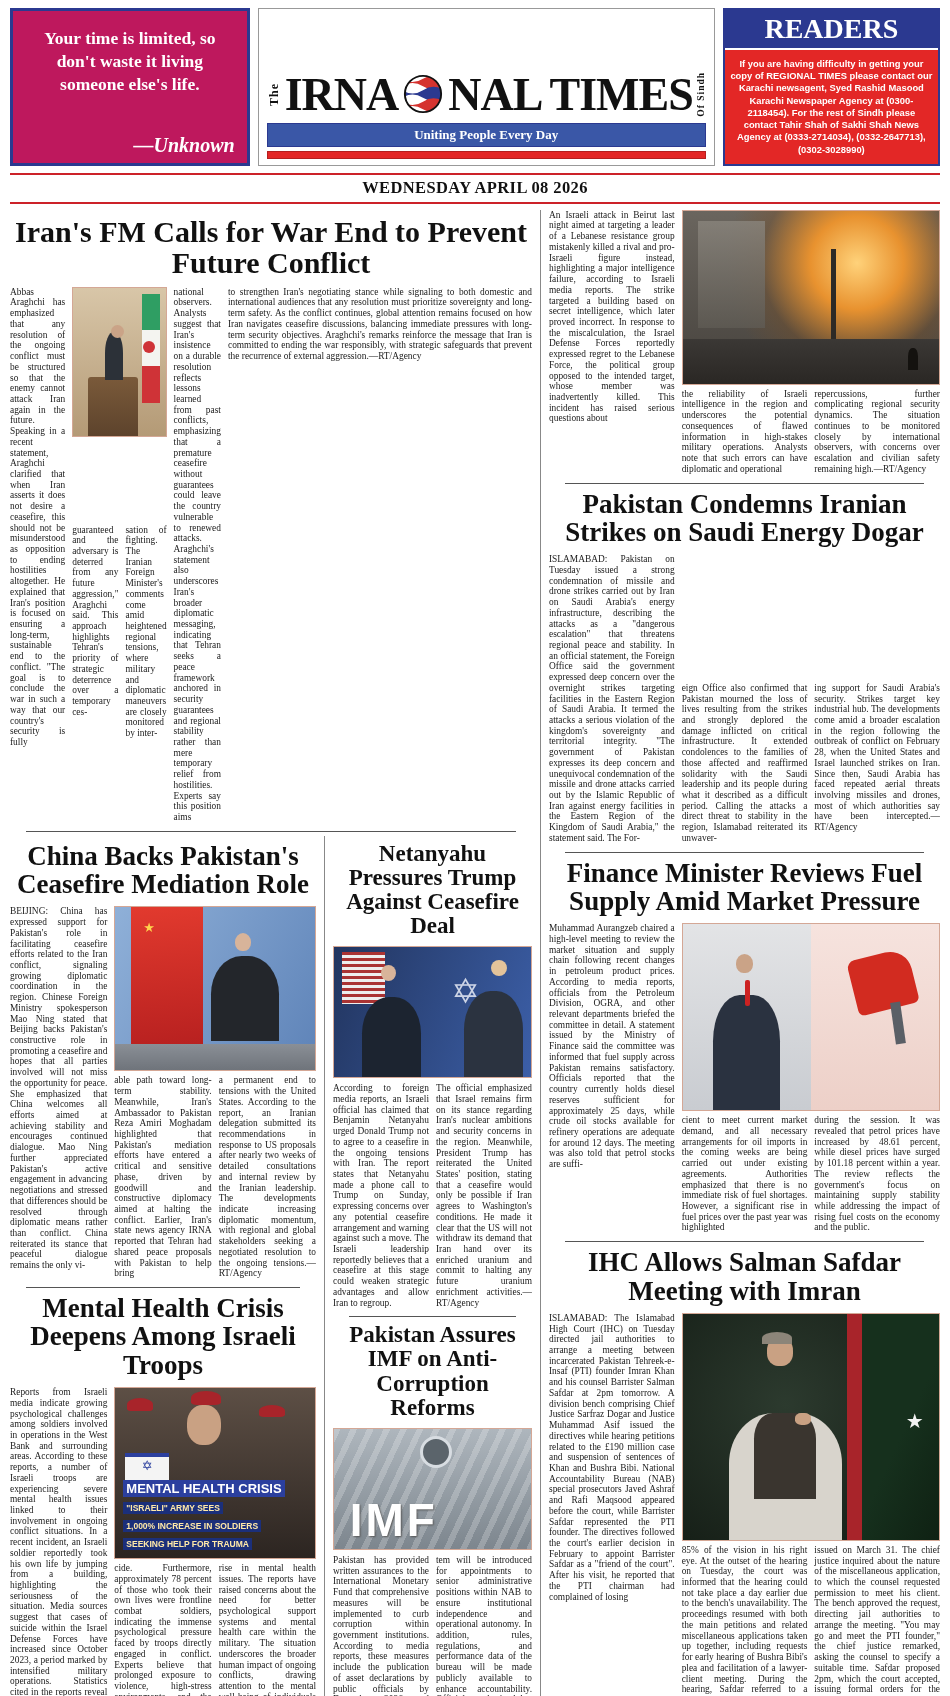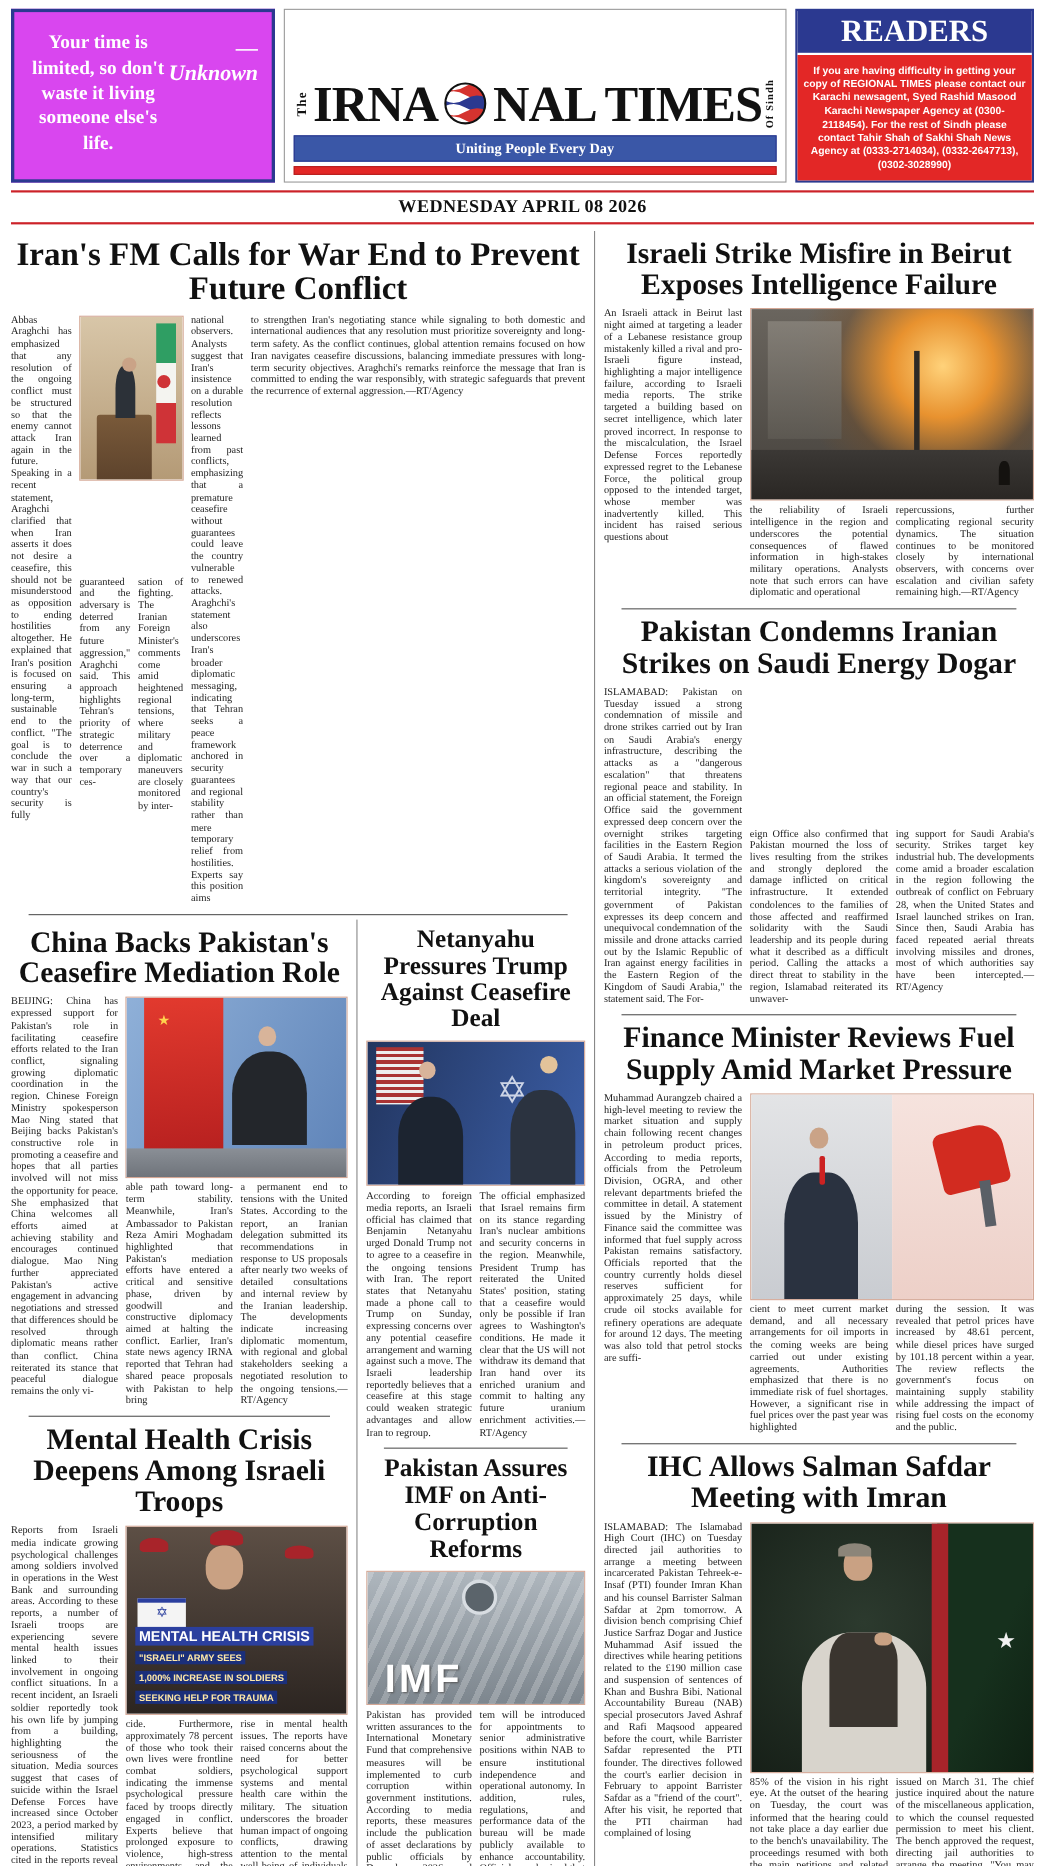--- a/index.html
+++ b/index.html
@@ -1,20 +1,20 @@
 <!DOCTYPE html>
 <html><head>
 <meta charset="utf-8">
 <style>
   html,body{margin:0;padding:0;background:#fff}
   body{width:950px;min-height:1696px;font-family:"Liberation Serif",serif;color:#111}
   .page{padding:8px 10px 0}
   
   .hdr{display:flex;gap:8px;align-items:stretch}
-  .qbox{width:262px;box-sizing:border-box;background:#d946ef;border:3px solid #2b3990;color:#fff;text-align:center;padding:16px 12px 6px;display:flex;flex-direction:row;justify-content:space-between}
+  .qbox{width:262px;box-sizing:border-box;background:#be185d;border:3px solid #2b3990;color:#fff;text-align:center;padding:16px 12px 6px;display:flex;flex-direction:column;justify-content:space-between}
   .qtext{font-weight:bold;font-size:17.5px;line-height:1.3}
   .qattr{font-style:italic;font-weight:bold;text-align:right;font-size:20px;margin-top:6px}
   .mast{flex:1;border:1px solid #999;box-sizing:border-box;display:flex;flex-direction:column;justify-content:flex-end;padding:8px 8px 6px;background:#fff}
   .brandrow{display:flex;align-items:center;justify-content:center;gap:3px}
   .the{writing-mode:vertical-rl;transform:rotate(180deg);font-weight:bold;font-size:12px;letter-spacing:1px}
   .brand{font-weight:bold;font-size:46px;letter-spacing:-1px;line-height:.95;white-space:nowrap}
   .ofsindh{writing-mode:vertical-rl;transform:rotate(180deg);font-weight:bold;font-size:9.5px;letter-spacing:1px}
   .globe{width:42px;height:42px;margin:0 1px;flex:0 0 auto}
   .tagbar{background:#3a57a7;color:#fff;text-align:center;font-weight:bold;font-size:13px;padding:3px 0;margin-top:6px;border:1px solid #2b3990}
   .redstrip{height:6px;background:#e32726;margin-top:4px;border:1px solid #b51f1f}
@@ -197,21 +197,21 @@
 
           <div class="sep"></div>
 
           <section>
             <h2 class="hl hl23">Pakistan Assures IMF on Anti-Corruption Reforms</h2>
             <div class="gridC">
               <div class="photo gCimg" style="height:122px">
                 <div class="abs" style="inset:0;background:linear-gradient(180deg,#aeb6bd,#7d868e)"></div>
                 <div class="abs" style="inset:0;background:repeating-linear-gradient(115deg,rgba(255,255,255,.22) 0 6px,transparent 6px 15px)"></div>
                 <div class="abs" style="left:50%;top:6%;width:26px;height:26px;margin-left:-13px;border-radius:50%;background:#5b646b;border:3px solid #d8dde2"></div>
-                <div class="abs sans" style="left:8%;bottom:2%;color:#fff;font-weight:bold;font-size:36px;letter-spacing:3px;text-shadow:1px 1px 2px #555">IMF</div>
+                <div class="abs sans" style="left:8%;bottom:2%;color:#fff;font-weight:bold;font-size:46px;letter-spacing:3px;text-shadow:1px 1px 2px #555">IMF</div>
               </div>
               <div class="bt">Pakistan has provided written assurances to the International Monetary Fund that comprehensive measures will be implemented to curb corruption within government institutions. According to media reports, these measures include the publication of asset declarations by public officials by December 2026 and granting full autonomy to the National Accountability Bureau by January 2027. The government stated that a transparent sys-</div>
               <div class="bt">tem will be introduced for appointments to senior administrative positions within NAB to ensure institutional independence and operational autonomy. In addition, rules, regulations, and performance data of the bureau will be made publicly available to enhance accountability. Officials emphasized that all reforms are targeted to be completed under a structured benchmark ("structural benchmark") by January 2027. —RT/Agency</div>
             </div>
           </section>
 
           <div class="sep"></div>
 
           <section>
             <h2 class="hl hl23">Iran's President Signals Public Ready for National Defence</h2>
@@ -227,21 +227,20 @@
 
             </div>
           </section>
         </div>
       </div>
     </div>
 
     <div class="zoneR">
 
       <section>
-        <h2 class="hl hl27">Israeli Strike Misfire in Beirut Exposes Intelligence Failure</h2>
         <div class="gridB">
           <div class="bt gB1">An Israeli attack in Beirut last night aimed at targeting a leader of a Lebanese resistance group mistakenly killed a rival and pro-Israeli figure instead, highlighting a major intelligence failure, according to Israeli media reports. The strike targeted a building based on secret intelligence, which later proved incorrect. In response to the miscalculation, the Israel Defense Forces reportedly expressed regret to the Lebanese Force, the political group opposed to the intended target, whose member was inadvertently killed. This incident has raised serious questions about</div>
           <div class="photo gBimg" style="height:175px">
             <div class="abs" style="inset:0;background:linear-gradient(180deg,#6a655e,#45413c)"></div>
             <div class="abs" style="inset:0;background:radial-gradient(circle at 68% 30%,#ffd27a 0%,#e8922f 22%,rgba(120,80,40,.4) 45%,transparent 62%)"></div>
             <div class="abs" style="left:58%;top:22%;width:5px;height:55%;background:#2d2a26"></div>
             <div class="abs" style="left:0;bottom:0;width:100%;height:26%;background:linear-gradient(180deg,#3b3835,#2a2724)"></div>
             <div class="abs" style="left:6%;top:6%;width:26%;height:62%;background:linear-gradient(180deg,#8a857d,#5f5b54);opacity:.8"></div>
             <div class="abs" style="right:8%;bottom:8%;width:10px;height:22px;background:#14120f;border-radius:40% 40% 0 0"></div>
           </div>

